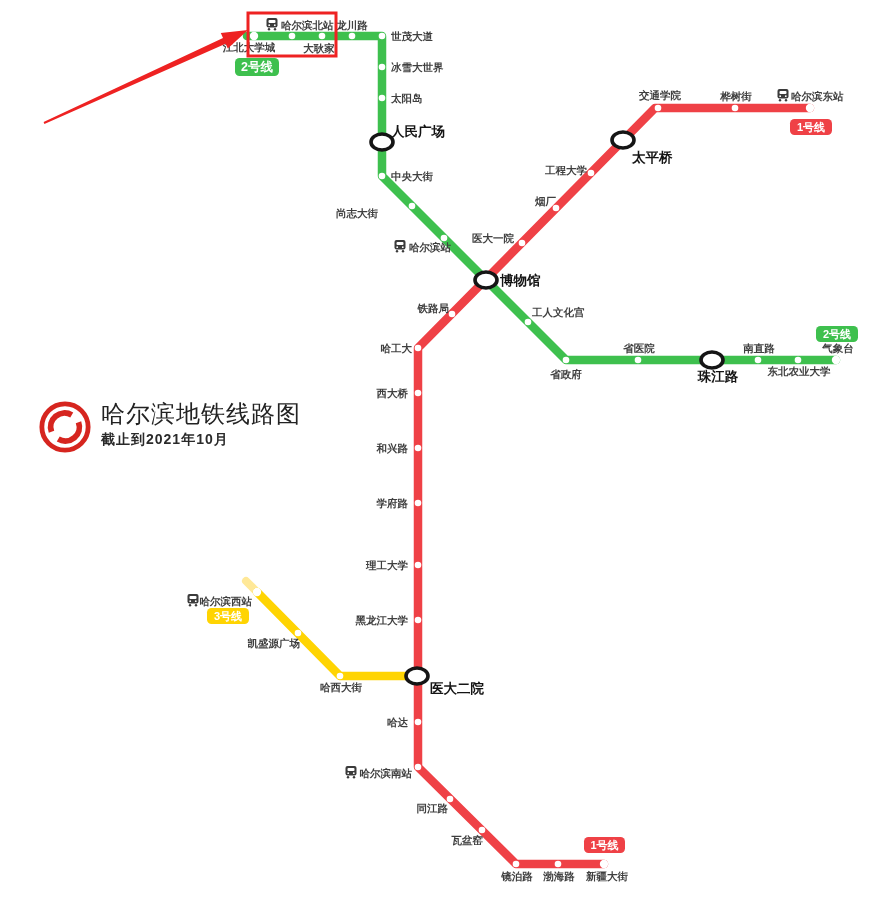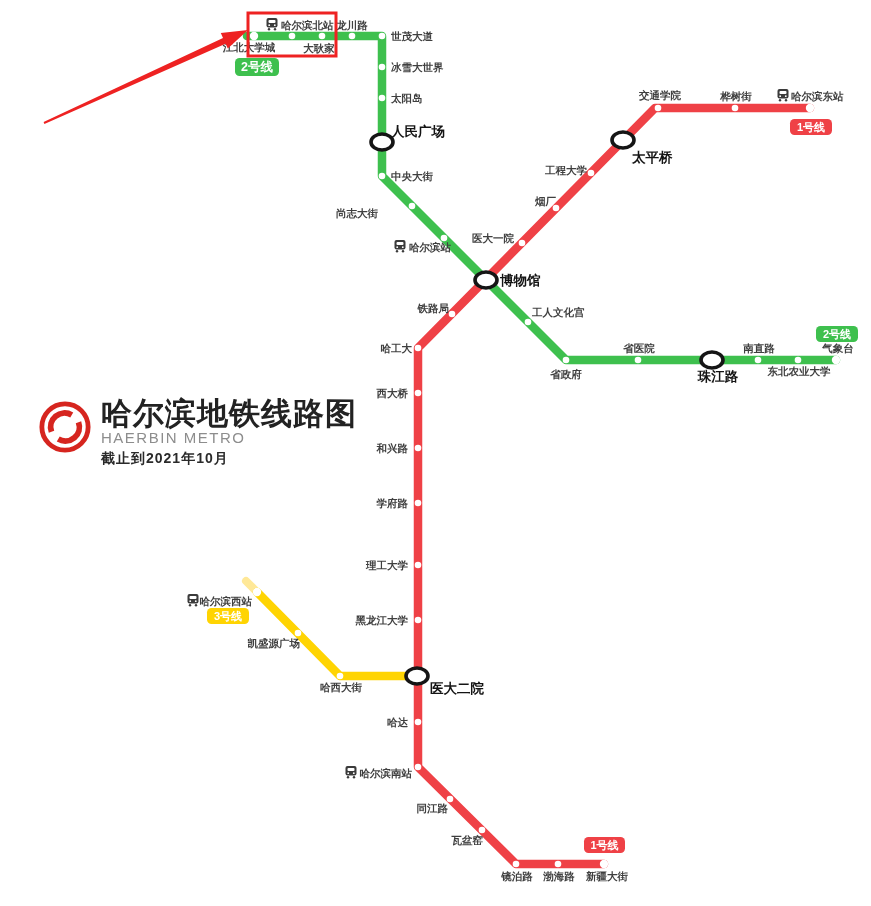--- a/index.html
+++ b/index.html
@@ -5,21 +5,21 @@
   html,body{margin:0;padding:0;background:#fff;}
   .stage{position:relative;width:871px;height:906px;background:#fff;overflow:hidden;
          font-family:"Liberation Sans",sans-serif;}
   #map-svg{position:absolute;left:0;top:0;}
   .stn{font-family:"Liberation Sans",sans-serif;font-size:10.5px;font-weight:700;fill:#3f3f3f;}
   .stn-big{font-family:"Liberation Sans",sans-serif;font-size:13.5px;font-weight:800;fill:#141414;}
   .badge-t{font-family:"Liberation Sans",sans-serif;font-size:11px;font-weight:700;fill:#fff;}
   .badge-t-lg{font-family:"Liberation Sans",sans-serif;font-size:12.5px;font-weight:700;fill:#fff;}
   .brand{position:absolute;left:38px;top:400px;display:flex;align-items:flex-start;}
   .brand-texts{margin-left:9px;}
-  .brand-title{font-size:31px;font-weight:700;color:#222;line-height:27px;letter-spacing:1px;}
+  .brand-title{font-size:24px;font-weight:400;color:#222;line-height:27px;letter-spacing:1px;}
   .brand-sub{font-size:15px;color:#8d8d8d;letter-spacing:1.5px;margin-top:2px;}
   .brand-date{font-size:14px;font-weight:700;color:#2a2a2a;margin-top:4px;letter-spacing:1px;}
 </style>
 </head>
 <body>
 
 <div class="stage">
   <svg id="map-svg" width="871" height="906" viewBox="0 0 871 906">
       <polyline points="246,581 263,598" stroke="#ffe897" stroke-width="8" fill="none" stroke-linecap="round"></polyline>
       <polyline points="257,592 340,676 417,676" stroke="#ffd402" stroke-width="8.5" fill="none" stroke-linecap="round" stroke-linejoin="round"></polyline>
@@ -158,17 +158,16 @@
     </svg>
 
   <div class="brand">
     <svg width="54" height="54" viewBox="0 0 56 56">
       <circle cx="28" cy="28" r="24" fill="none" stroke="#d6251f" stroke-width="5"></circle>
       <path d="M14,33 A14.5,14.5 0 0 1 35,15.5" fill="none" stroke="#d6251f" stroke-width="6"></path>
       <path d="M42,23 A14.5,14.5 0 0 1 21,40.5" fill="none" stroke="#d6251f" stroke-width="6"></path>
     </svg>
     <div class="brand-texts">
       <div class="brand-title">哈尔滨地铁线路图</div>
-      <div class="brand-sub">HAERBIN METRO</div>
       <div class="brand-date">截止到2021年10月</div>
     </div>
   </div>
 </div>
 
 </body></html>

